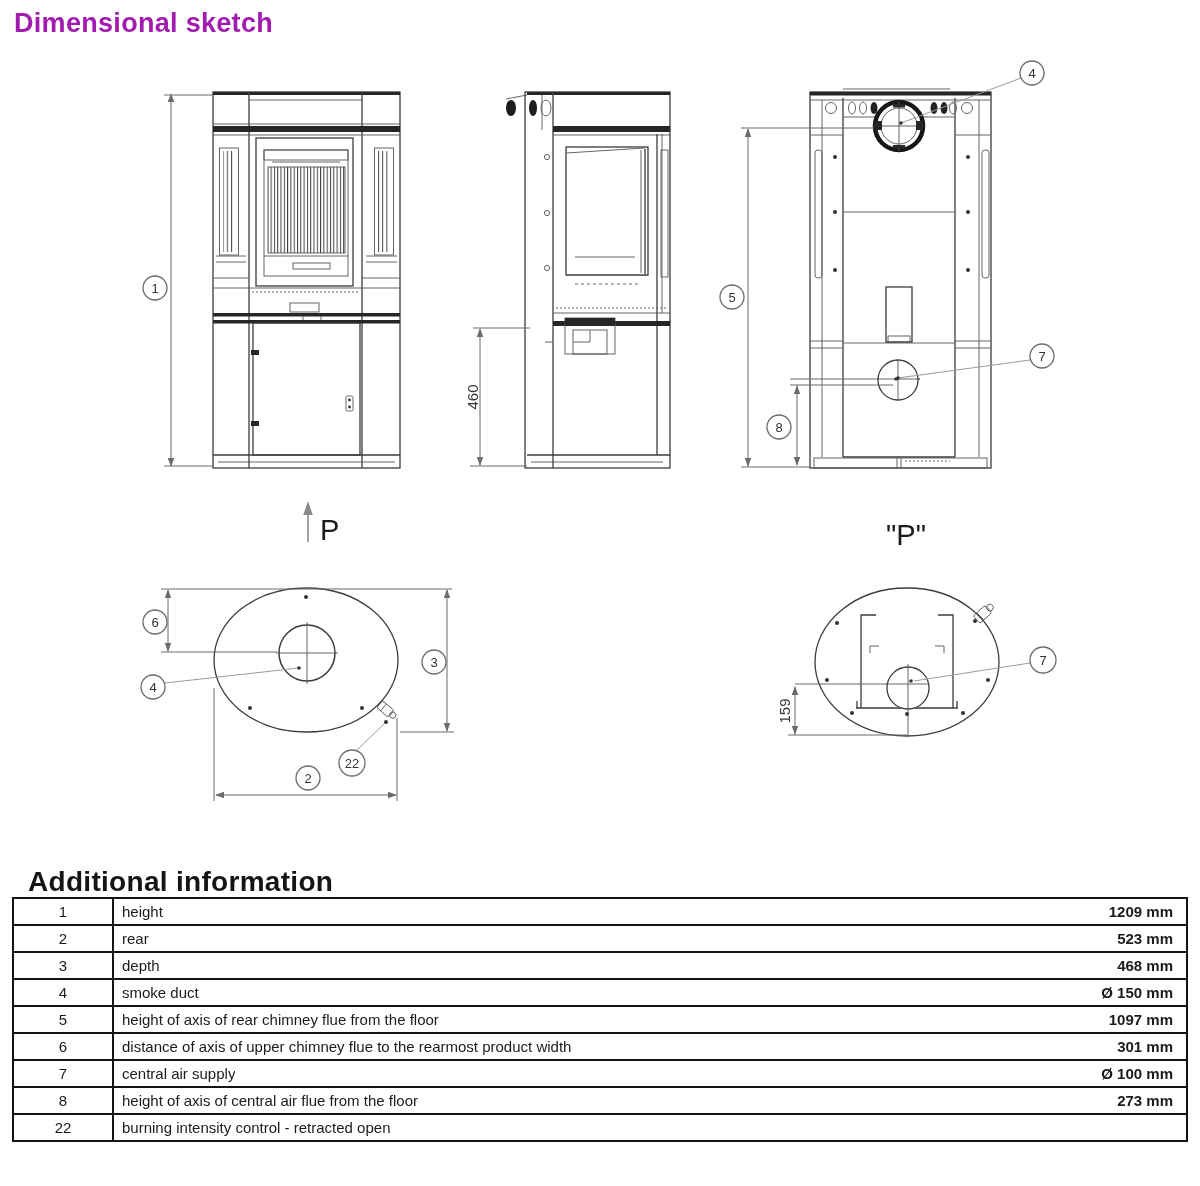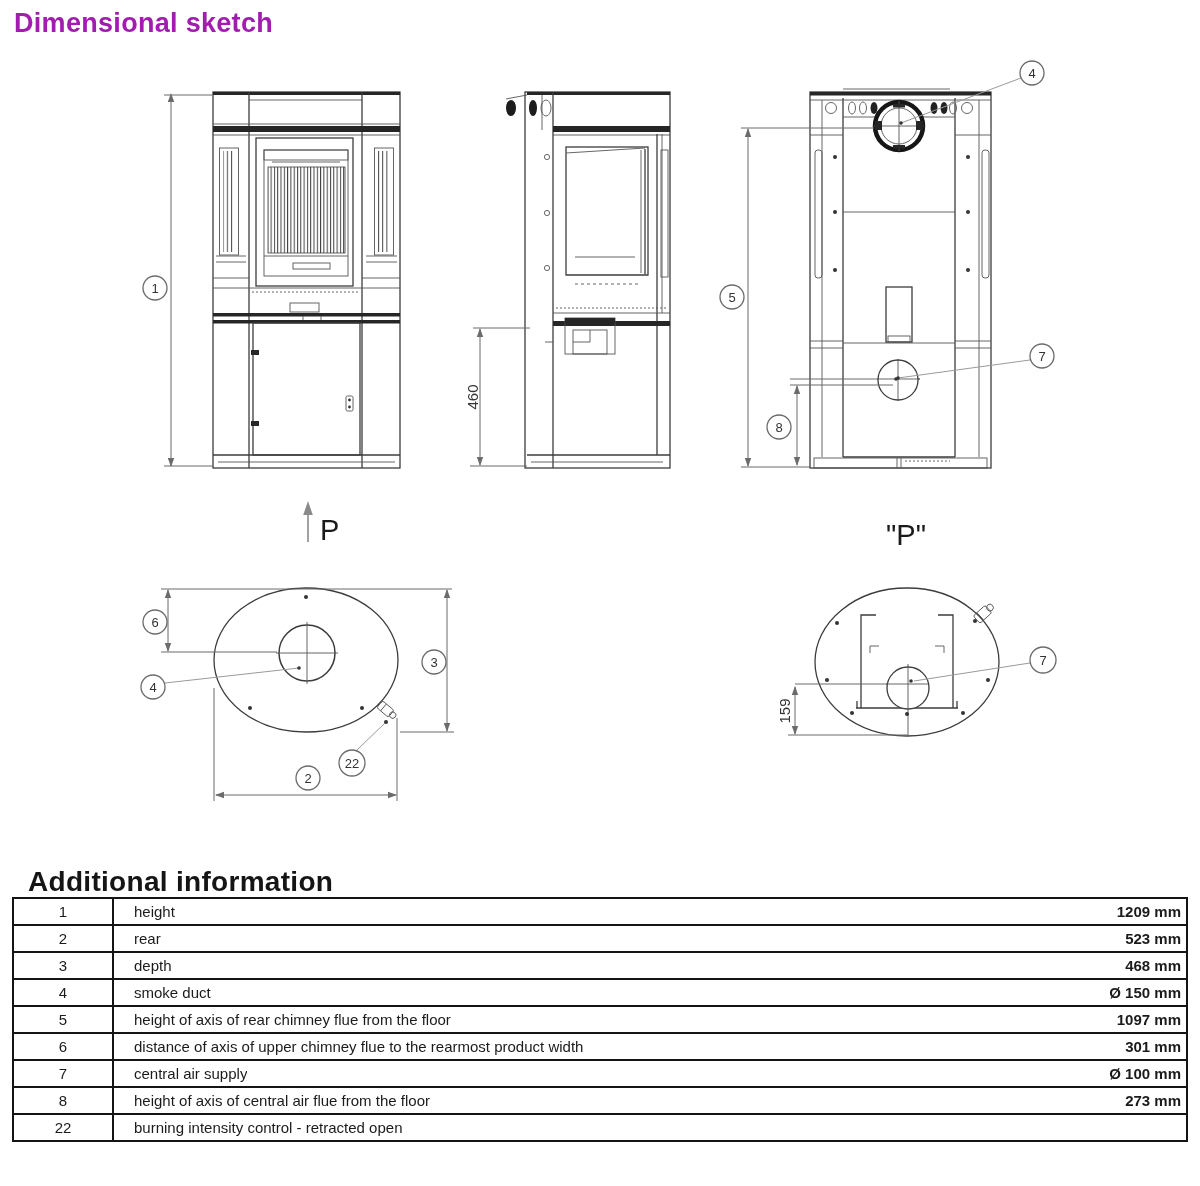--- a/index.html
+++ b/index.html
@@ -20,22 +20,21 @@
     position:absolute;left:12px;top:897px;width:1176px;
     border-collapse:collapse;table-layout:fixed;
   }
   table.addinfo td{
     border:2px solid #141414;height:25px;padding:0;
     font-size:15px;color:#1b1b1b;vertical-align:middle;background:#fff;
   }
   td.cell-num{width:98px;text-align:center;}
   td.cell-body .cellflex{
     display:flex;justify-content:space-between;align-items:flex-start;
-    padding:0 5px 0 8px;
-    margin-left:12px;
+    padding:0 13px 0 8px;
   }
   .desc{white-space:nowrap;overflow:hidden;}
   .val{white-space:nowrap;font-weight:bold;}
   
   .obj{stroke:#3c3c3c;fill:none;stroke-width:1.3;}
   .objthin{stroke:#555;fill:none;stroke-width:.9;}
   .heavy{fill:#262626;stroke:none;}
   .dim{stroke:#6b6b6b;fill:none;stroke-width:1;}
   .leader{stroke:#9a9a9a;fill:none;stroke-width:1;}
   .callout{fill:#fff;stroke:#6b6b6b;stroke-width:1.3;}

